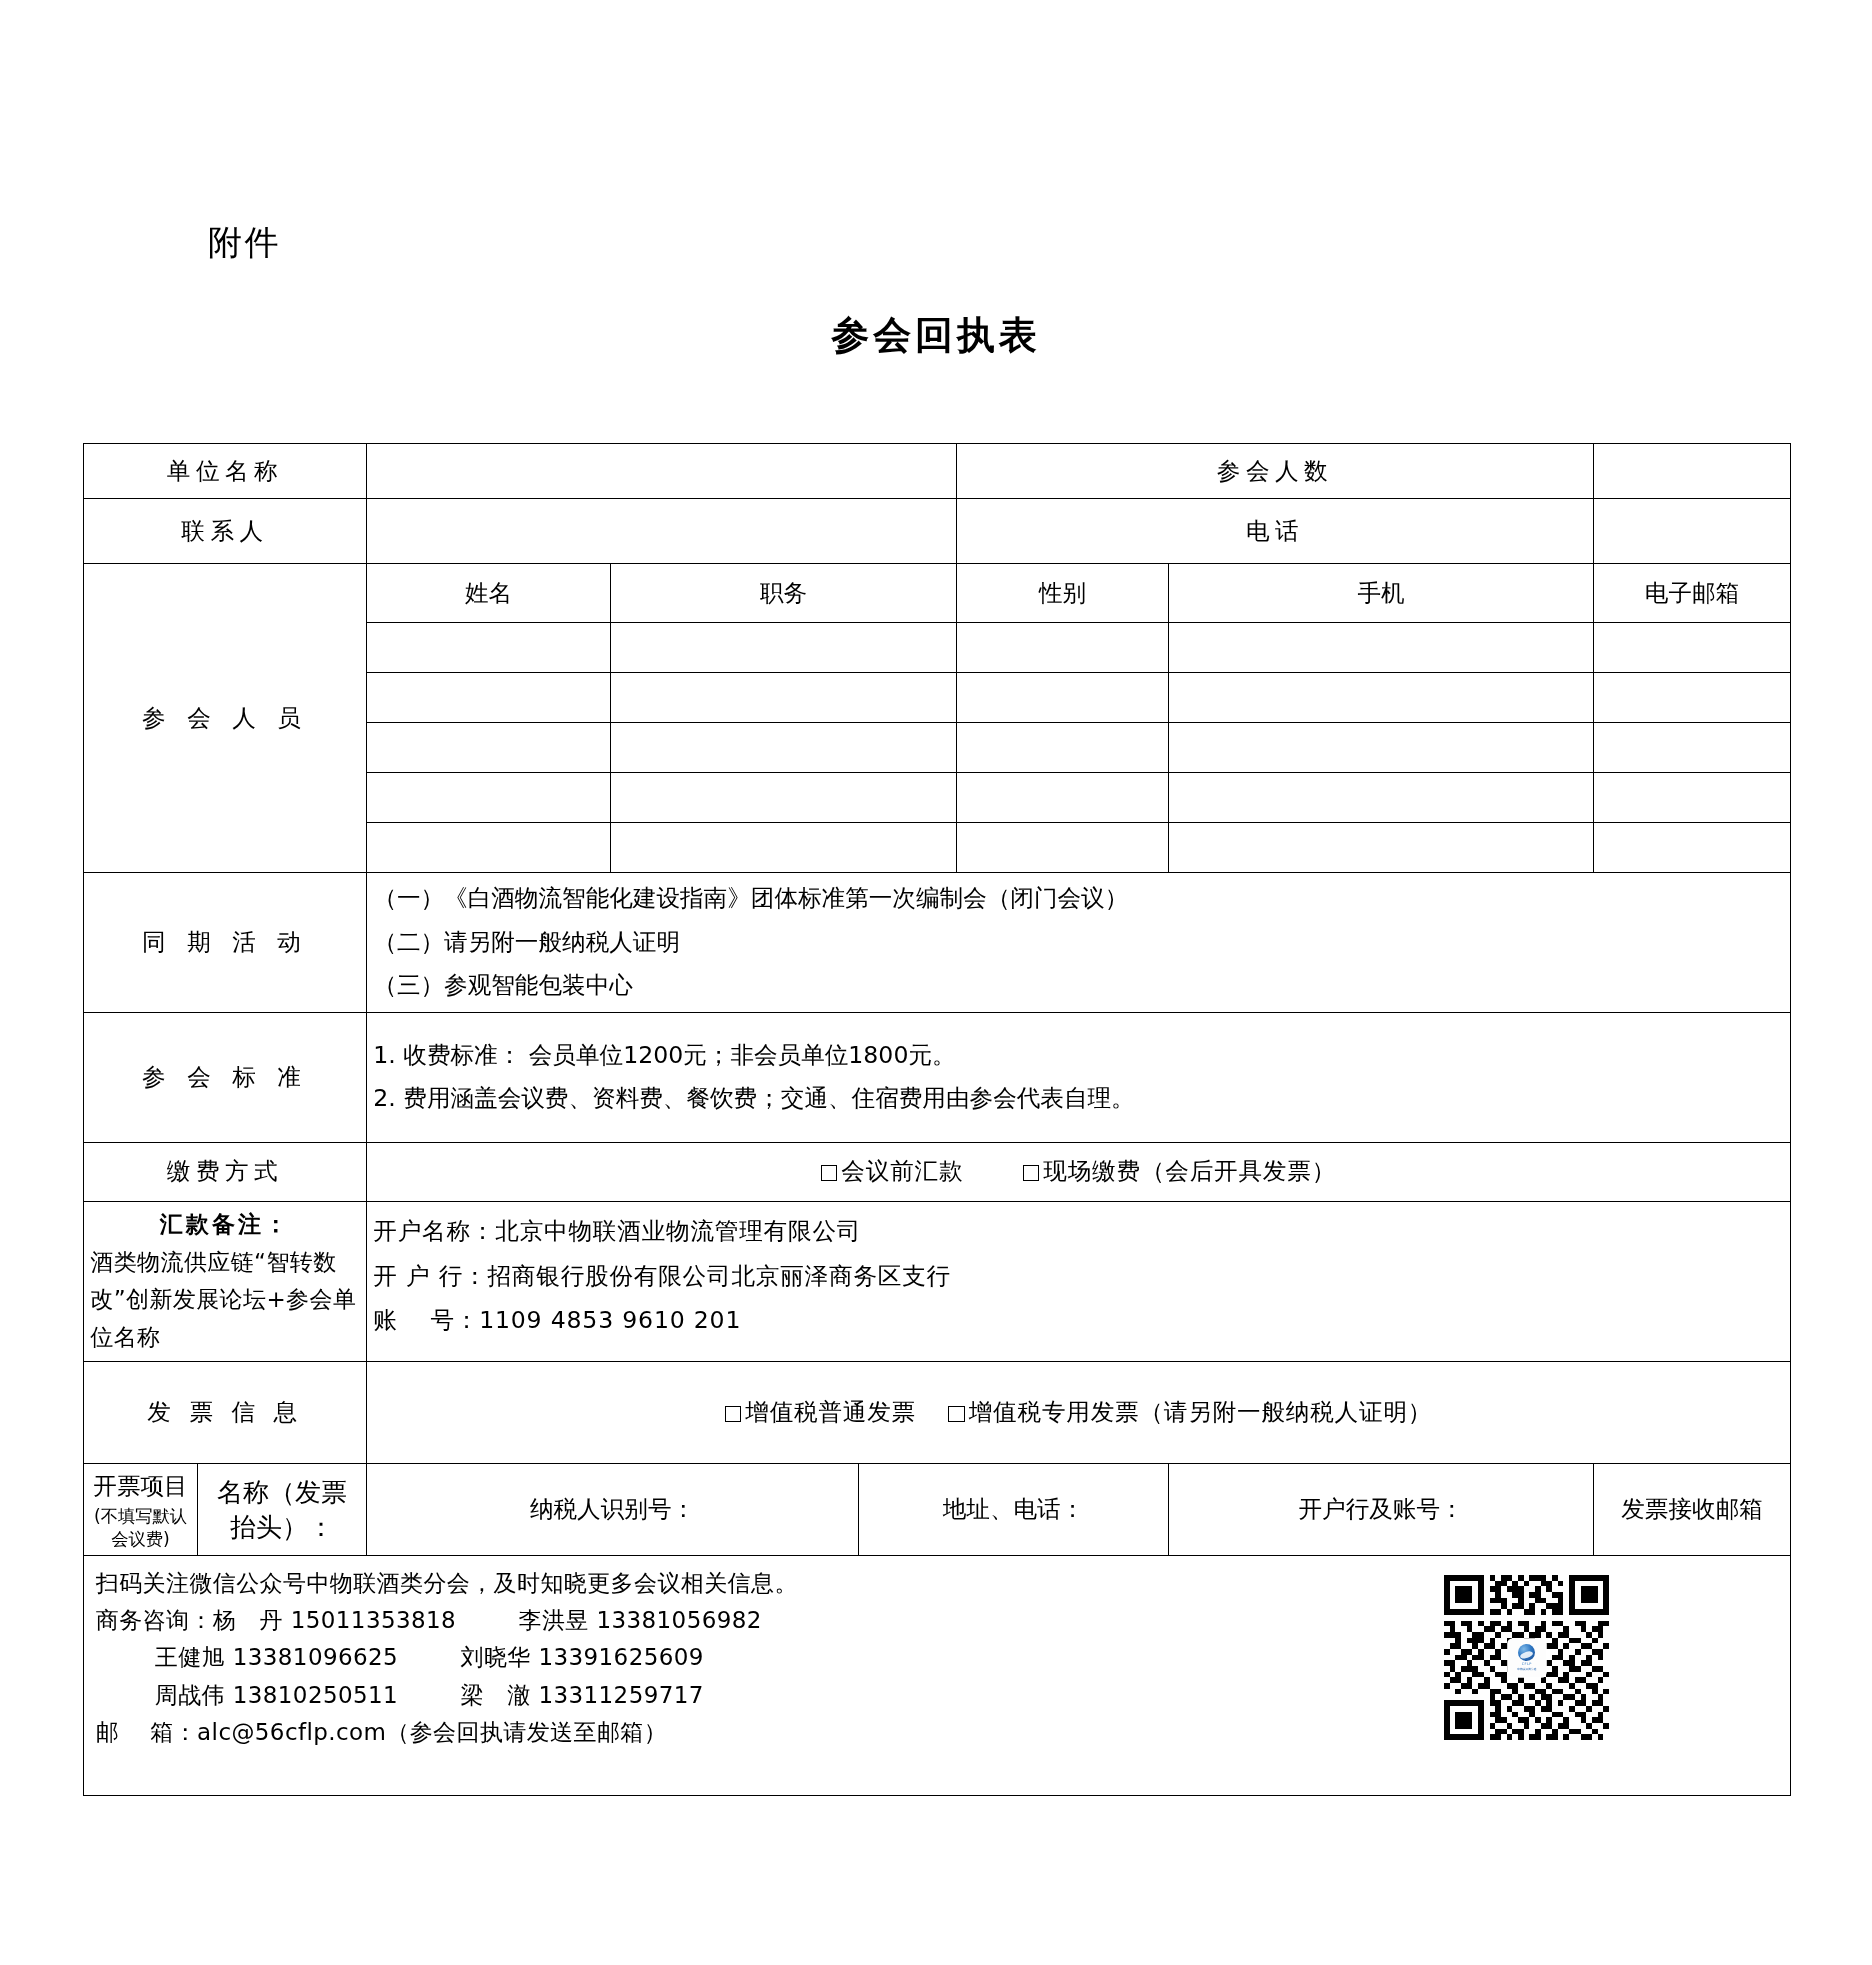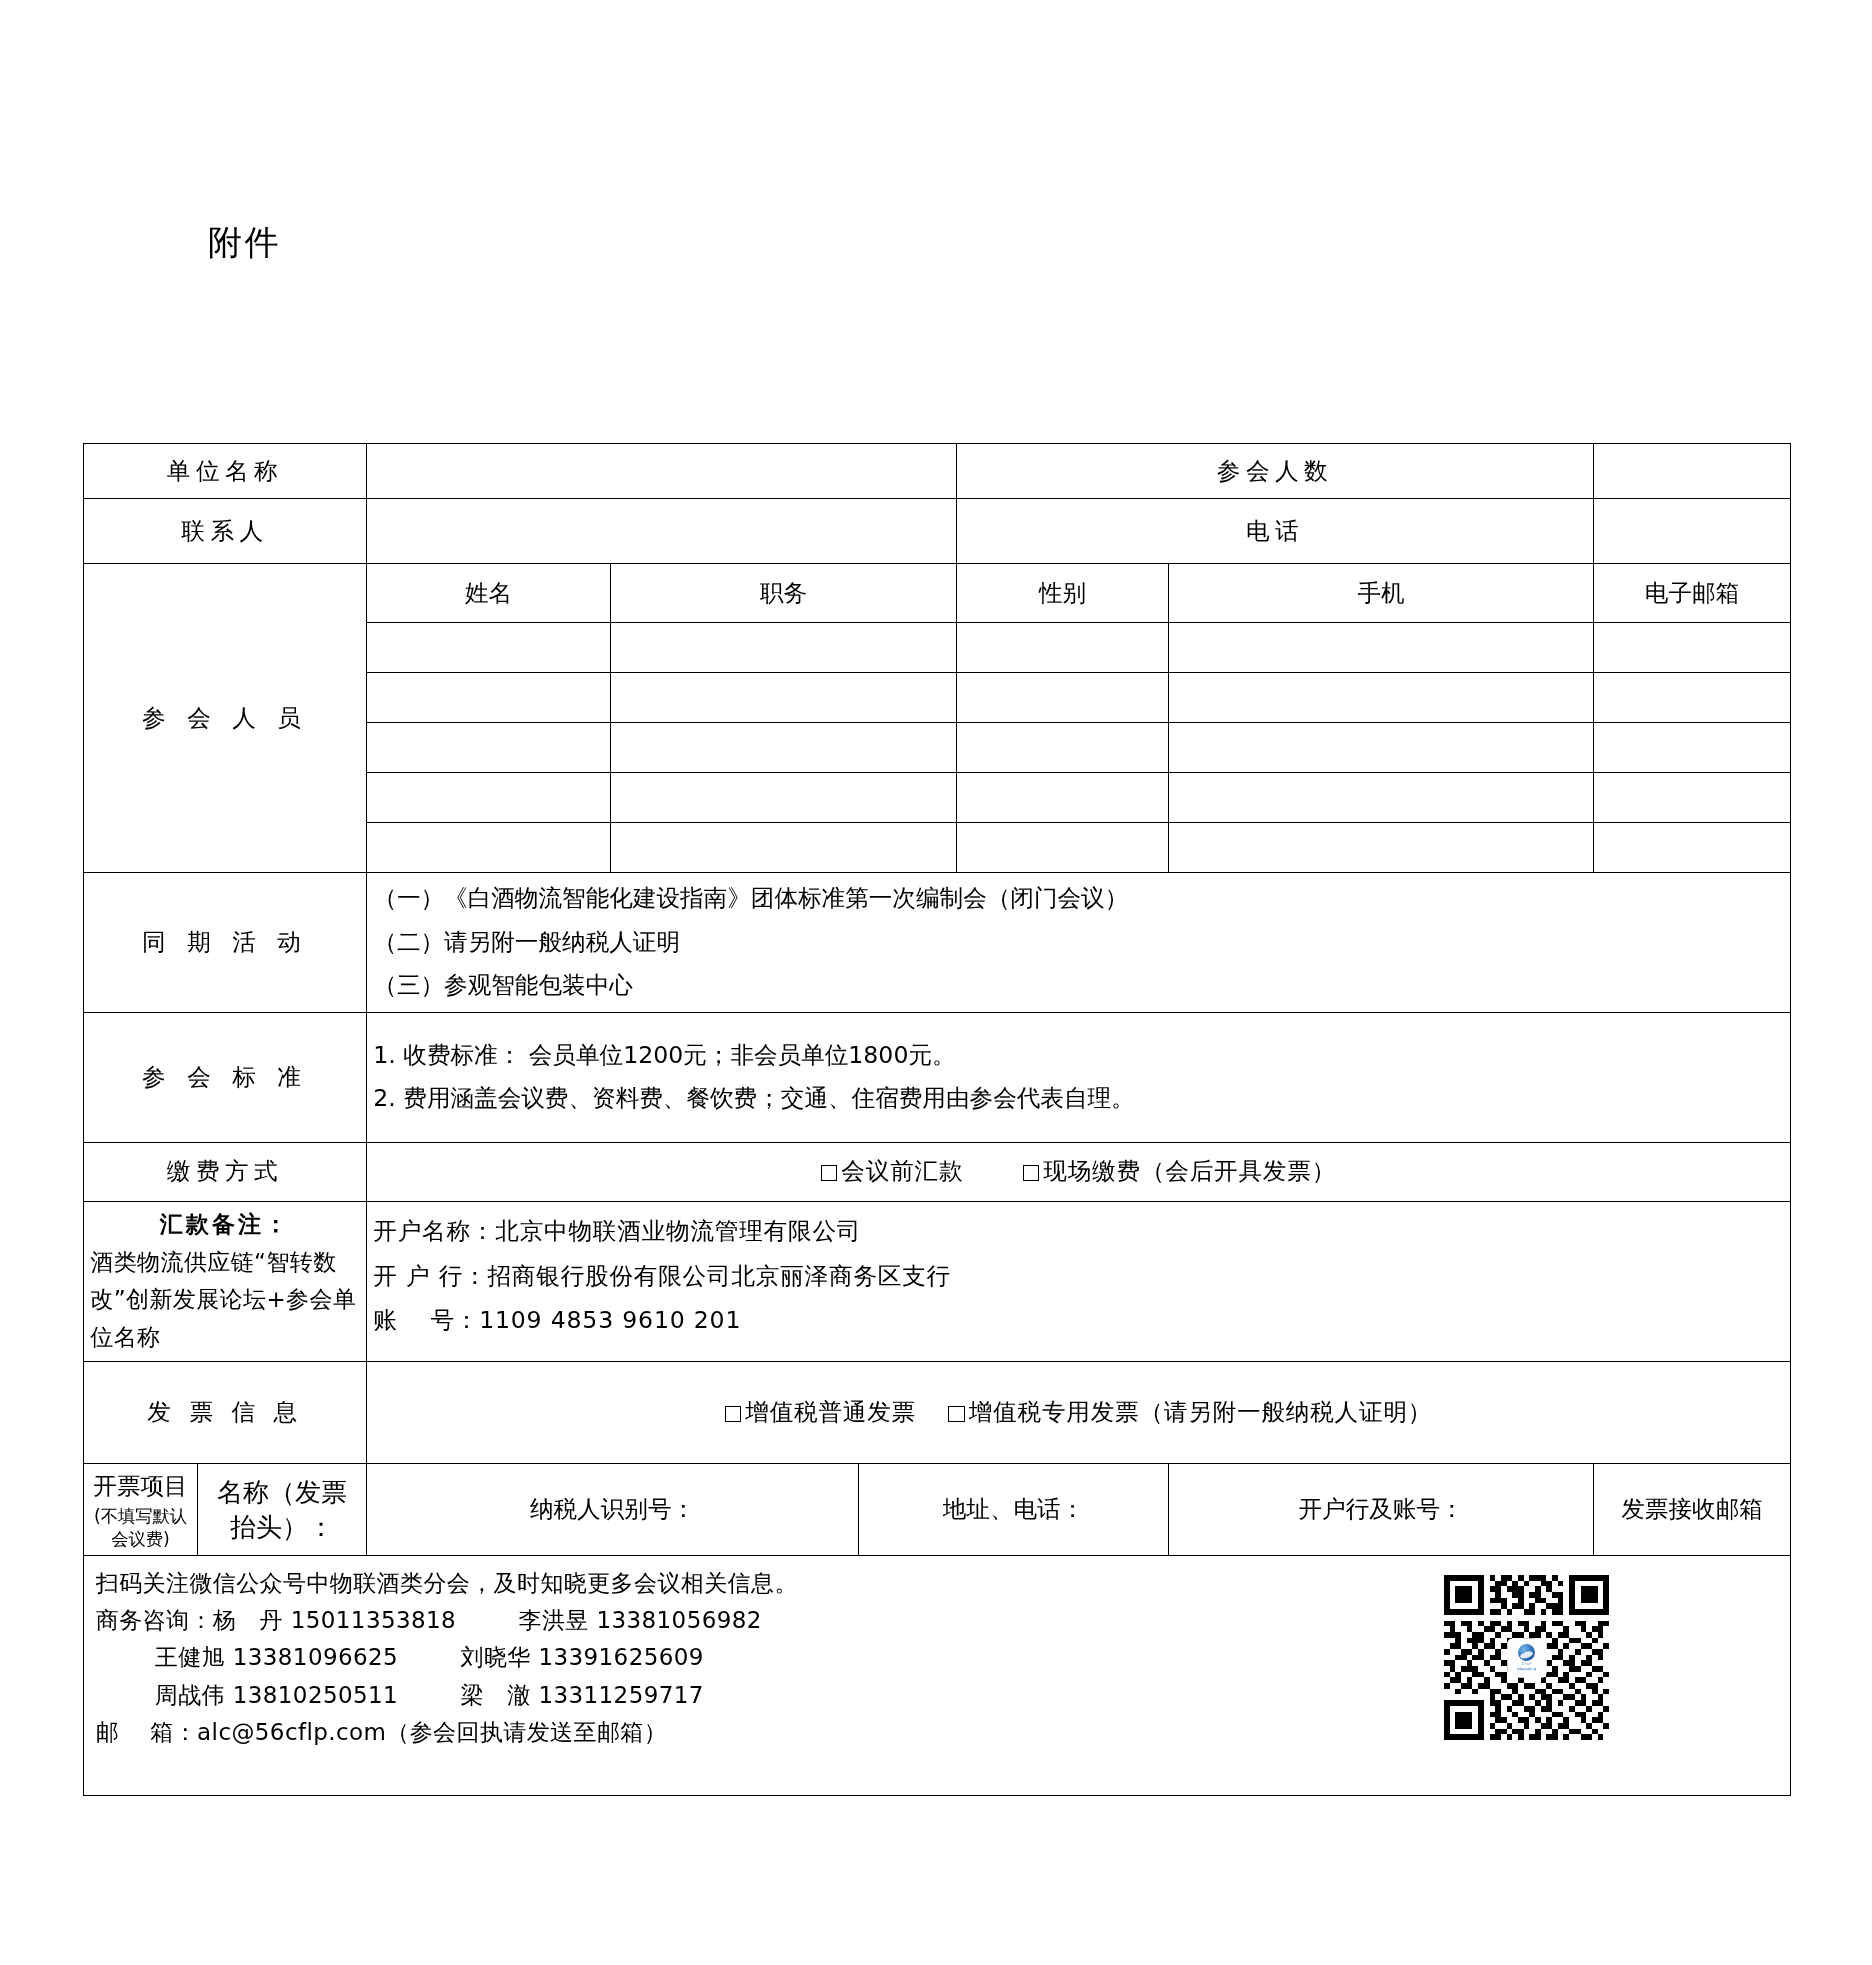--- a/index.html
+++ b/index.html
@@ -158,20 +158,21 @@
   }
   .qr-logo .cap2 { font-size: 2.8px; color:#1b5fae; }
 </style>
 </head>
 <body>
 
 <div id="page">
 
   <div class="attachment-label">附件</div>
 
+  <div class="doc-title">参会回执表</div>
 
   <table class="form-table">
     <colgroup>
       <col style="width:114px">
       <col style="width:169px">
       <col style="width:244px">
       <col style="width:248px">
       <col style="width:98px">
       <col style="width:212px">
       <col style="width:236px">

